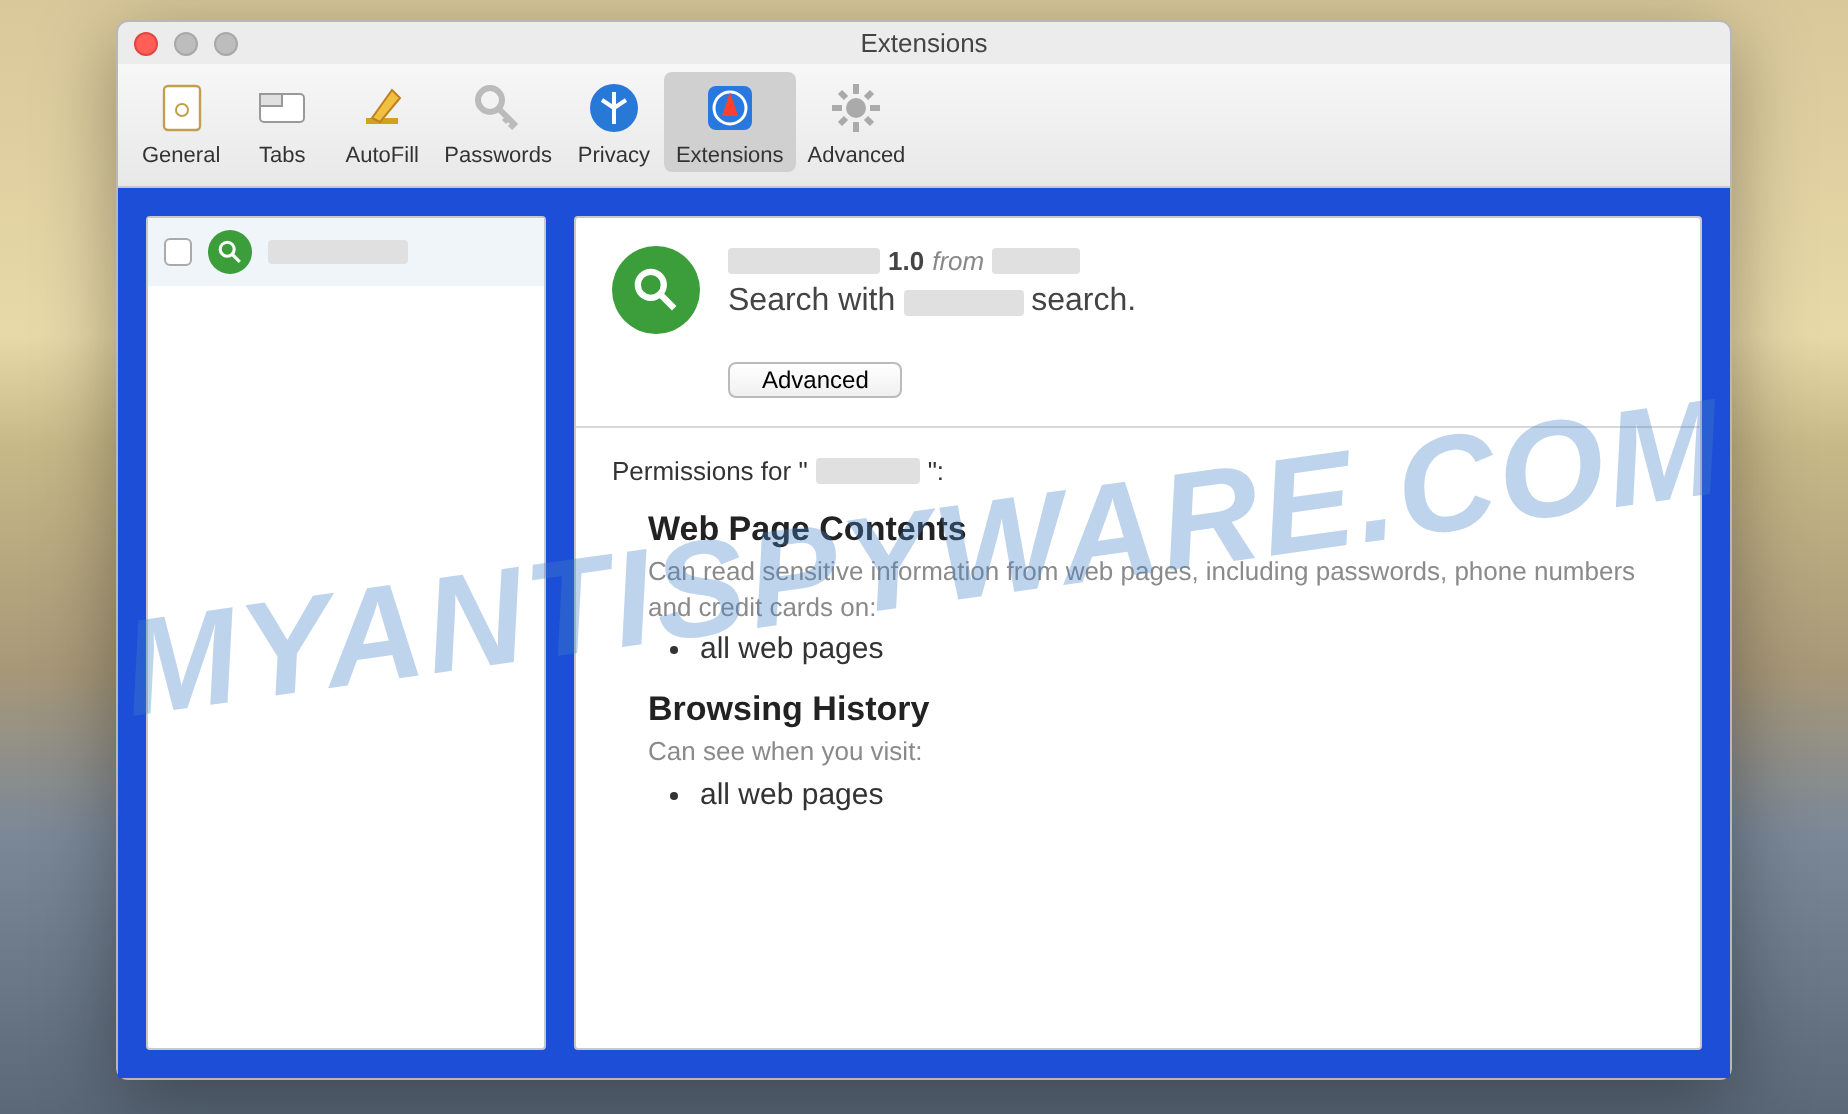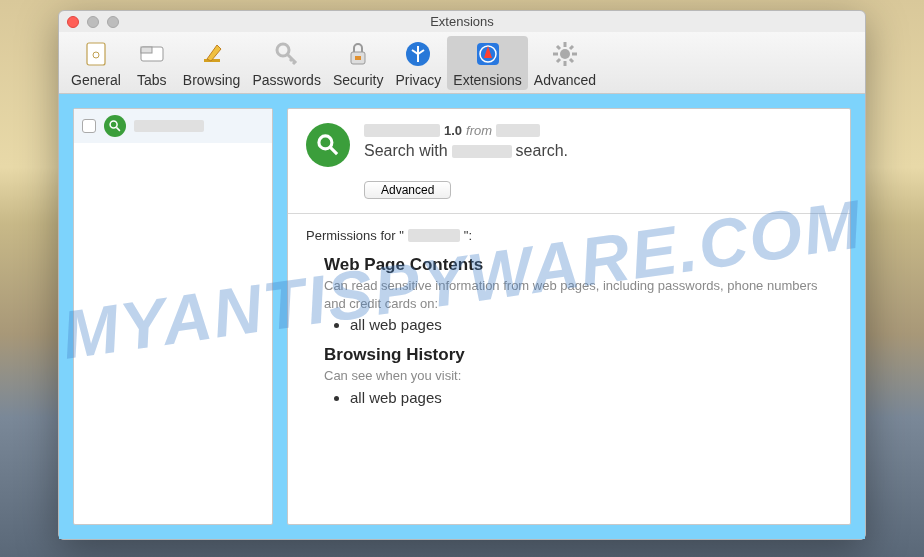--- a/index.html
+++ b/index.html
@@ -55,24 +55,24 @@
       padding: 4px 6px 0;
     }
     .toolbar-item {
       display: flex; flex-direction: column; align-items: center;
       padding: 2px 6px; min-width: 50px;
       border-radius: 4px;
       cursor: default;
     }
     .toolbar-item.selected { background: #d0d0d0; }
     .toolbar-icon { width: 32px; height: 32px; display: flex; align-items: center; justify-content: center; margin-bottom: 2px; }
-    .toolbar-label { font-size: 14px; color: #333; }
+    .toolbar-label { font-size: 11px; color: #333; }
     .content-area {
       flex: 1;
-      background: #7dd3fc;
+      background: #1d4ed8;
       padding: 14px;
       display: flex;
       gap: 14px;
     }
     .sidebar {
       width: 200px;
       background: #fff;
       border: 1px solid #c8c8c8;
       border-radius: 2px;
     }
@@ -167,40 +167,30 @@
       </div>
       <div class="toolbar-label">Tabs</div>
     </div>
     <div class="toolbar-item">
       <div class="toolbar-icon">
         <svg width="30" height="30" viewBox="0 0 30 30">
             <rect x="7" y="20" width="16" height="3" fill="#d4a020"></rect>
             <path d="M10 20 L20 6 L24 10 L14 22 Z" fill="#f0c040" stroke="#c08020"></path>
           </svg>
       </div>
-      <div class="toolbar-label">Browsing</div>
+      <div class="toolbar-label">AutoFill</div>
     </div>
     <div class="toolbar-item">
       <div class="toolbar-icon">
         <svg width="30" height="30" viewBox="0 0 30 30">
             <circle cx="11" cy="11" r="6" fill="none" stroke="#bbb" stroke-width="3"></circle>
             <path d="M15 15 L23 23 L21 25 M20 20 L18 22" stroke="#bbb" stroke-width="3" fill="none"></path>
           </svg>
       </div>
       <div class="toolbar-label">Passwords</div>
-    </div>
-    <div class="toolbar-item">
-      <div class="toolbar-icon">
-        <svg width="30" height="30" viewBox="0 0 30 30">
-            <rect x="8" y="13" width="14" height="12" rx="2" fill="#ddd" stroke="#999"></rect>
-            <path d="M11 13 V9 a4 4 0 0 1 8 0 V13" fill="none" stroke="#999" stroke-width="2"></path>
-            <rect x="12" y="17" width="6" height="4" fill="#e09030"></rect>
-          </svg>
-      </div>
-      <div class="toolbar-label">Security</div>
     </div>
     <div class="toolbar-item">
       <div class="toolbar-icon">
         <svg width="30" height="30" viewBox="0 0 30 30">
             <circle cx="15" cy="15" r="12" fill="#2878d8"></circle>
             <path d="M15 7 L15 23 M9 11 L15 15 L21 11" stroke="#fff" stroke-width="2" fill="none"></path>
           </svg>
       </div>
       <div class="toolbar-label">Privacy</div>
     </div>

